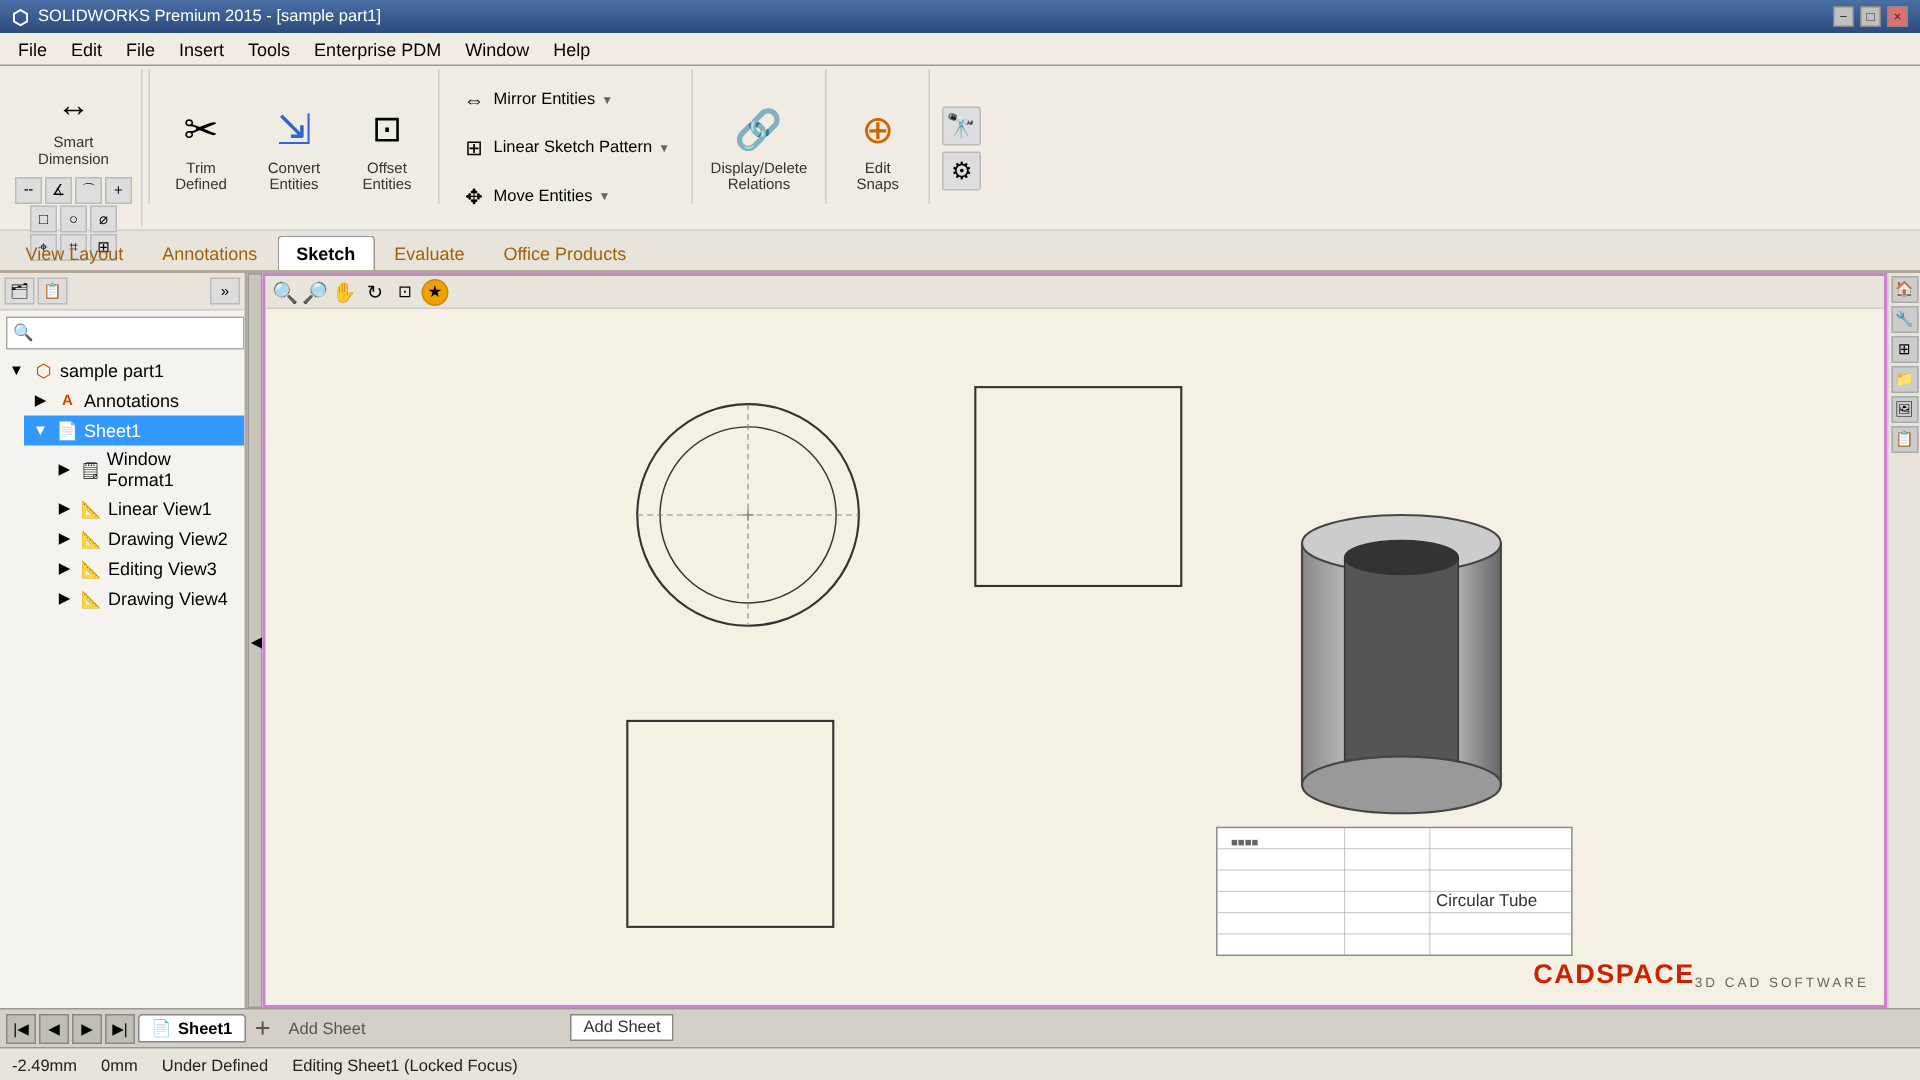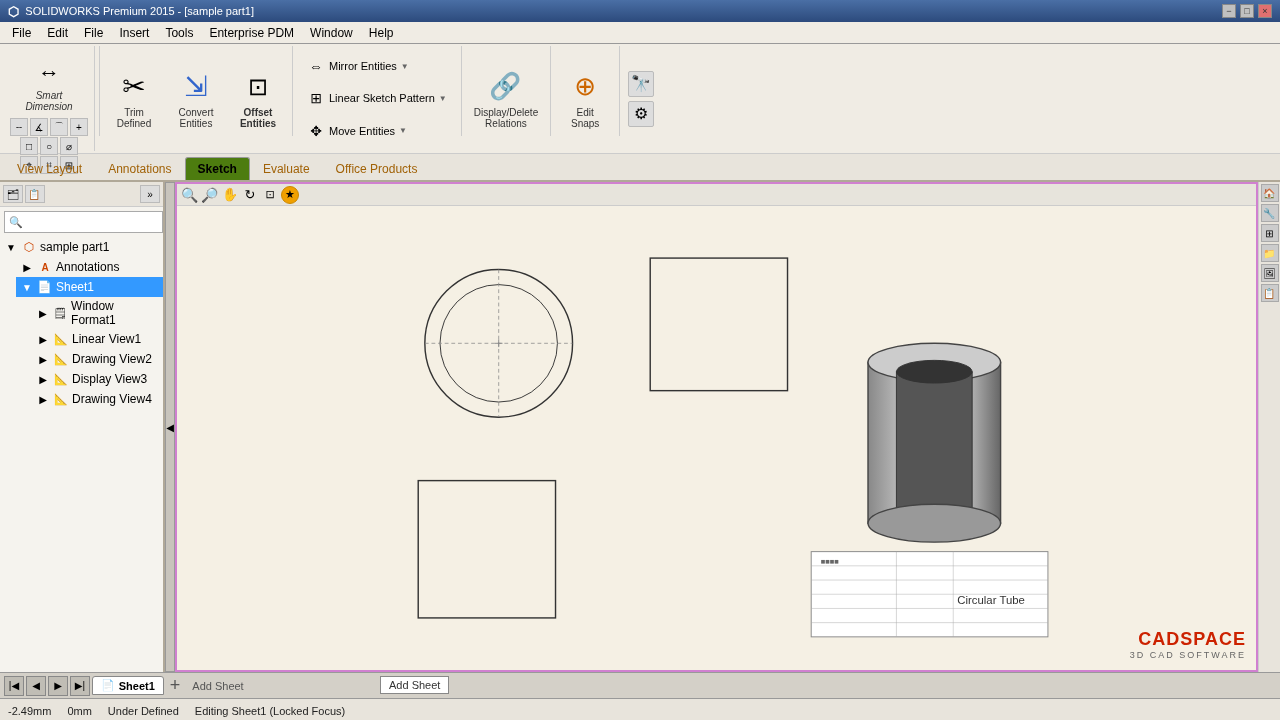--- a/index.html
+++ b/index.html
@@ -118,21 +118,21 @@
     .ribbon-tab {
       padding: 4px 12px;
       cursor: pointer;
       font-size: 12px;
       color: #a16207;
       border: 1px solid transparent;
       border-bottom: none;
       border-radius: 3px 3px 0 0;
     }
     .ribbon-tab.active {
-      background: #4d7c0f;
+      background: #ffffff;
       border-color: #999;
       border-bottom-color: #f0ece4;
       font-weight: bold;
       color: #000;
     }
 
     
     #main {
       display: flex;
       height: calc(720px - 22px - 22px - 110px - 26px - 24px - 26px);
@@ -306,21 +306,21 @@
       width: 100%;
       height: 100%;
     }
 
     
     #brand-logo {
       position: absolute;
       bottom: 10px;
       right: 10px;
       display: flex;
-      flex-direction: column;
+      flex-direction: row;
       align-items: flex-end;
     }
 
     
     #collapse-handle {
       width: 10px;
       background: #c8c4bc;
       border: 1px solid #999;
       cursor: pointer;
       display: flex;
@@ -367,21 +367,21 @@
   <span class="menu-item">Window</span>
   <span class="menu-item">Help</span>
 </div>
 
 <div id="ribbon">
   <div id="ribbon-toolbar">
 
     <div class="ribbon-group">
       <div style="display:flex;flex-direction:column;align-items:center;cursor:pointer;padding:4px;">
         <div class="ribbon-icon-large">↔</div>
-        <div class="ribbon-label" style="white-space:pre-line;font-style:italic;">Smart
+        <div class="ribbon-label" style="white-space:pre-line;">Smart
 Dimension</div>
       </div>
 
       <div style="display:flex;gap:2px;margin-top:2px;">
         <div style="width:18px;height:18px;background:#ddd;border:1px solid #bbb;cursor:pointer;font-size:10px;display:flex;align-items:center;justify-content:center;">╌</div>
         <div style="width:18px;height:18px;background:#ddd;border:1px solid #bbb;cursor:pointer;font-size:10px;display:flex;align-items:center;justify-content:center;">∡</div>
         <div style="width:18px;height:18px;background:#ddd;border:1px solid #bbb;cursor:pointer;font-size:10px;display:flex;align-items:center;justify-content:center;">⌒</div>
         <div style="width:18px;height:18px;background:#ddd;border:1px solid #bbb;cursor:pointer;font-size:10px;display:flex;align-items:center;justify-content:center;">+</div>
       </div>
       <div style="display:flex;gap:2px;margin-top:1px;">
@@ -405,21 +405,21 @@
     </div>
 
     <div class="ribbon-group-large">
       <div class="ribbon-icon-large" style="font-size:28px;color:#3366cc;">⇲</div>
       <div class="ribbon-label" style="white-space:pre-line;">Convert
 Entities</div>
     </div>
 
     <div class="ribbon-group-large">
       <div class="ribbon-icon-large" style="font-size:24px;">⊡</div>
-      <div class="ribbon-label" style="white-space:pre-line;font-weight:bold;">Offset
+      <div class="ribbon-label" style="white-space:pre-line;">Offset
 Entities</div>
     </div>
 
     <div class="ribbon-separator"></div>
 
     <div style="display:flex;flex-direction:column;justify-content:space-around;padding:4px 6px;">
       <div class="ribbon-btn-small">
         <div class="ribbon-icon-small">⇔</div>
         <span>Mirror Entities</span>
         <span class="dropdown-arrow">▼</span>
@@ -516,21 +516,21 @@
 
       <div class="tree-item tree-indent2">
         <div class="tree-expander">▶</div>
         <div class="tree-icon" style="font-size:11px;">📐</div>
         <span>Drawing View2</span>
       </div>
 
       <div class="tree-item tree-indent2">
         <div class="tree-expander">▶</div>
         <div class="tree-icon" style="font-size:11px;">📐</div>
-        <span>Display View3</span>
+        <span>Editing View3</span>
       </div>
 
       <div class="tree-item tree-indent2">
         <div class="tree-expander">▶</div>
         <div class="tree-icon" style="font-size:11px;">📐</div>
         <span>Drawing View4</span>
       </div>
 
     </div>
   </div>

